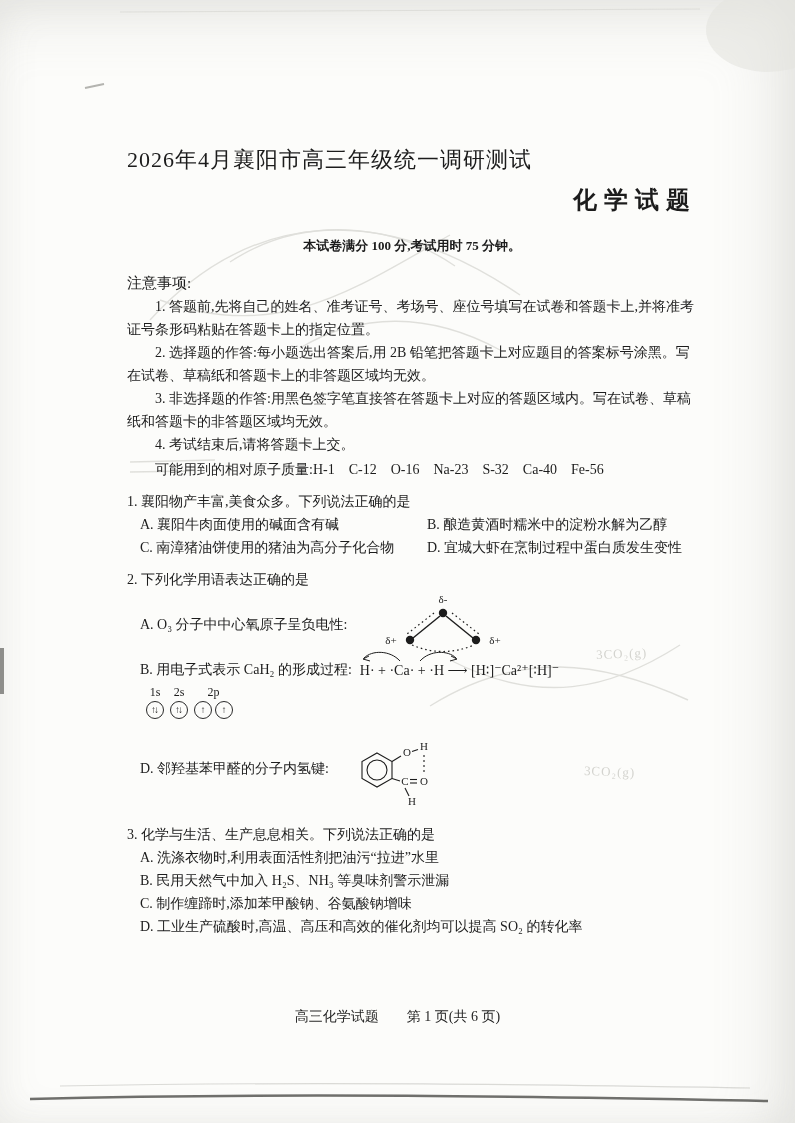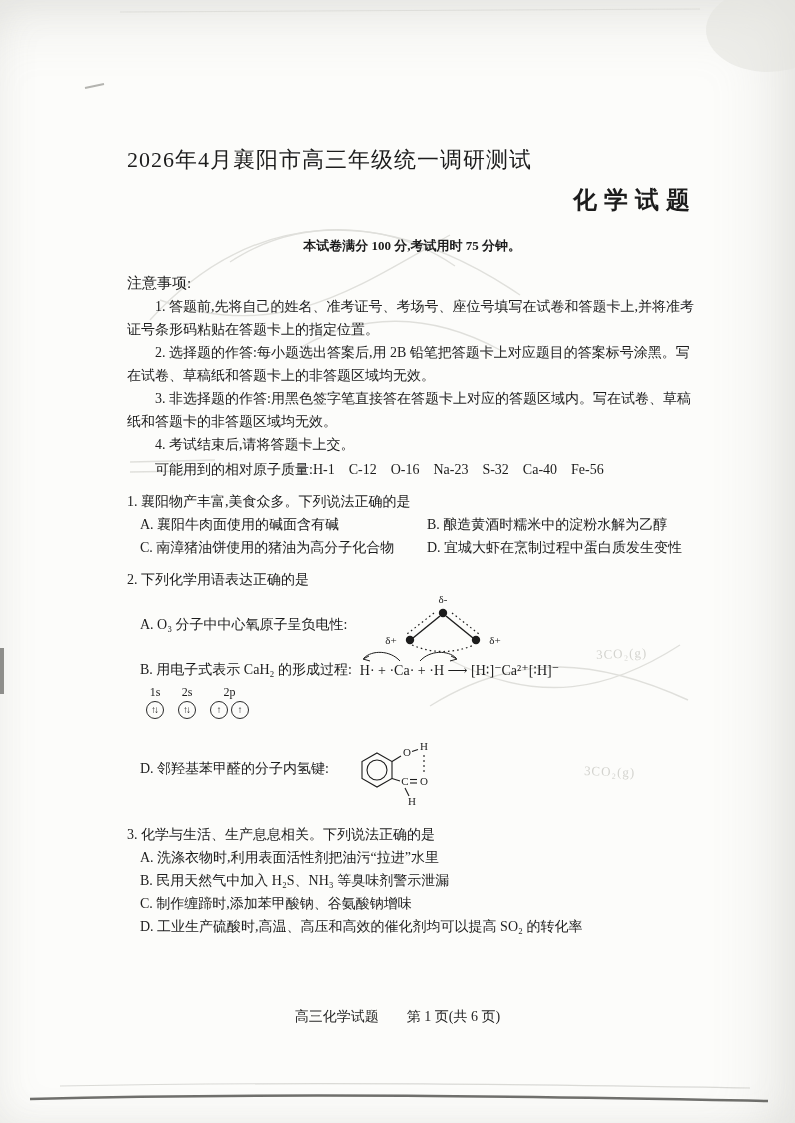--- a/index.html
+++ b/index.html
@@ -37,21 +37,21 @@
   .ozone line, .ozone path { stroke:#1c1c1c; fill:none; }
 
   
   .formula { position:relative; display:inline-block; font-size:14px; padding-top:2px; }
   .formula .curve { position:absolute; }
   .curve1 { left:-2px; top:-8px; }
   .curve2 { left:56px; top:-8px; }
   .curve path { stroke:#1c1c1c; fill:none; stroke-width:1; }
 
   
-  .orbitals { display:inline-flex; align-items:flex-end; gap:14px; margin-left:6px; }
+  .orbitals { display:inline-flex; align-items:flex-end; gap:6px; margin-left:6px; }
   .orb-group { display:flex; flex-direction:column; align-items:center; }
   .orb-label { font-size:12px; line-height:14px; margin-bottom:2px; }
   .orb-row { display:flex; gap:3px; }
   .orb {
     width:18px; height:18px; border:1px solid #2a2a2a; border-radius:50%;
     display:flex; align-items:center; justify-content:center;
     font-size:10px; letter-spacing:-2px; line-height:16px; padding-right:2px;
   }
 
   

